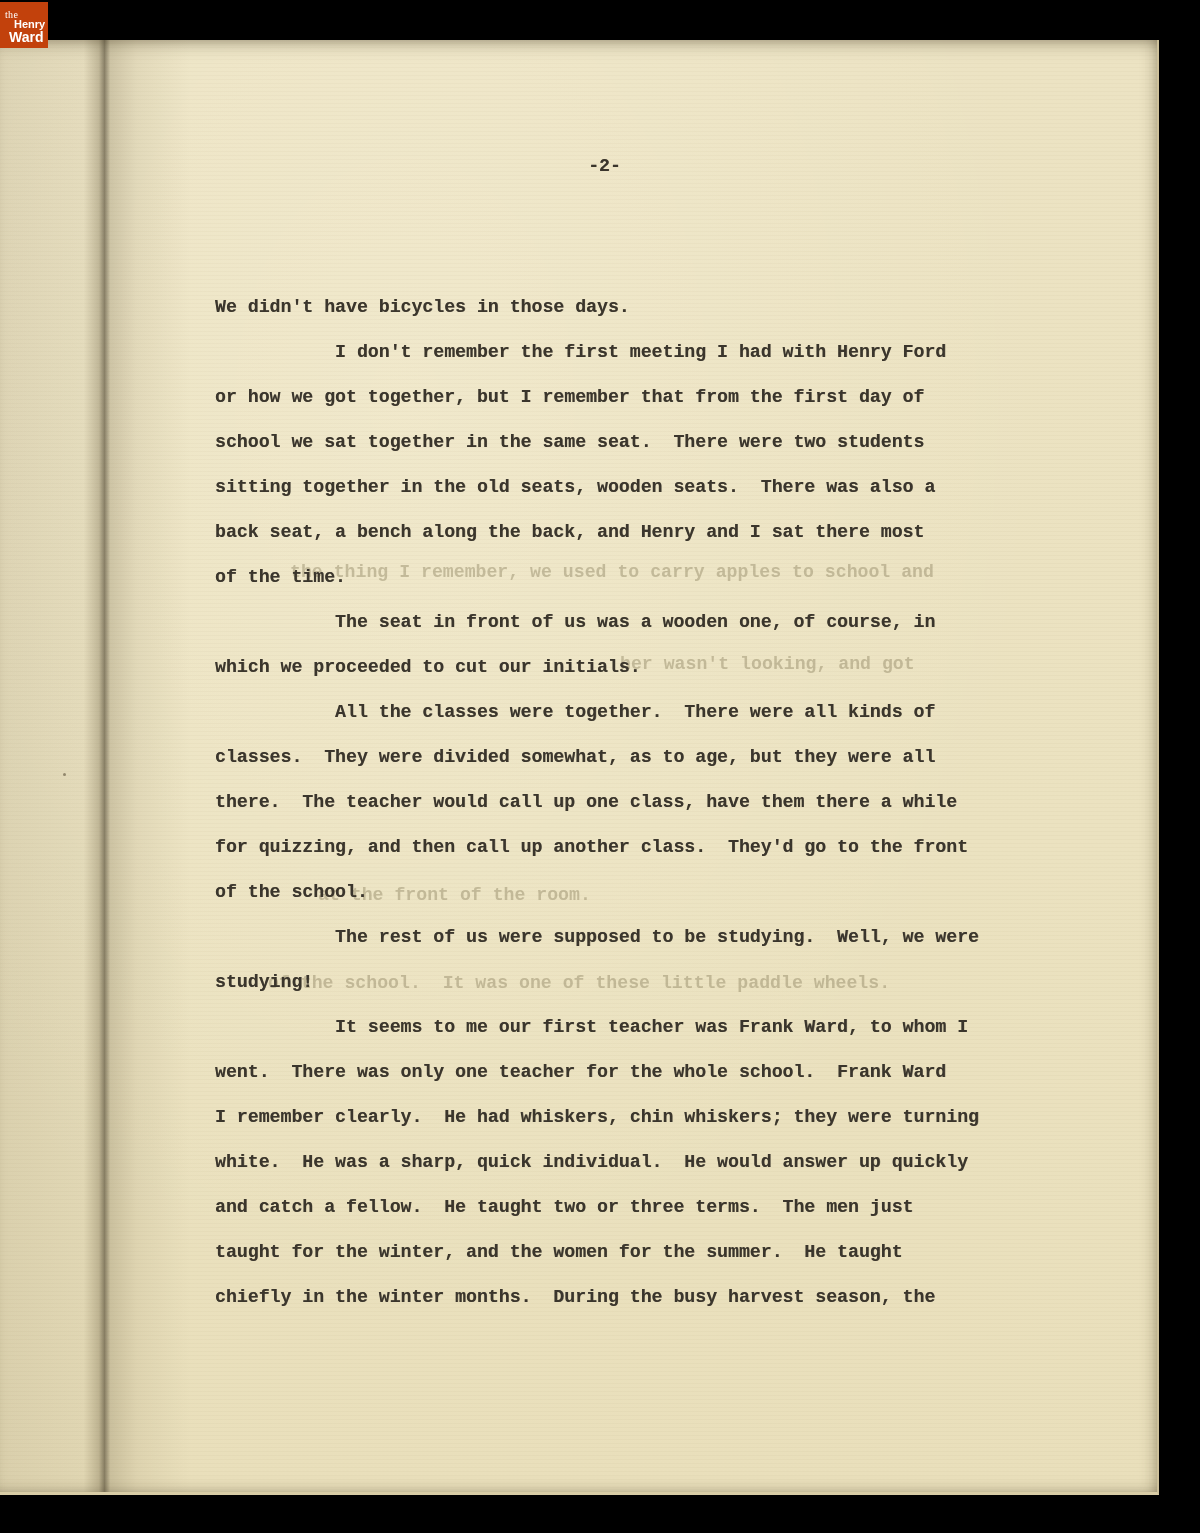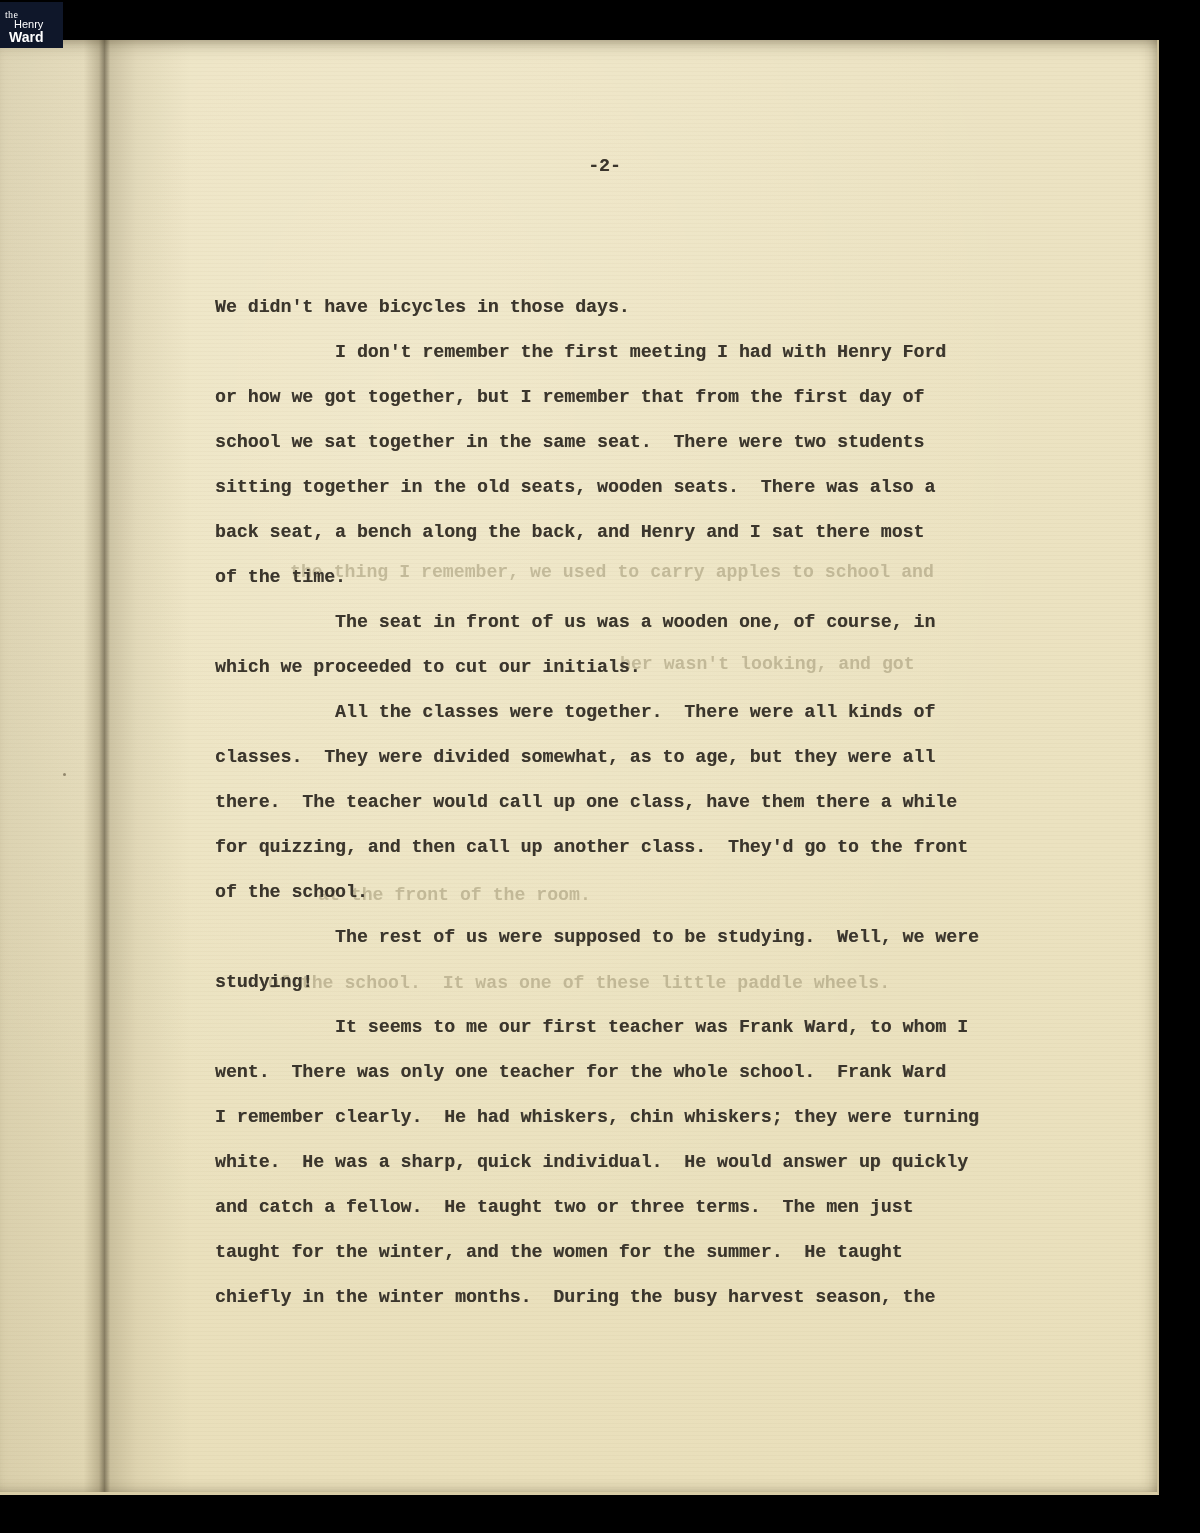--- a/index.html
+++ b/index.html
@@ -57,32 +57,32 @@
     position:absolute;white-space:pre;
     font-size:18.2px;font-weight:bold;color:rgba(125,115,82,0.38);
     filter:blur(0.7px);
   }
   .speck{
     position:absolute;left:63px;top:733px;width:3px;height:3px;border-radius:50%;
     background:rgba(80,70,48,0.55);
   }
   
   .logo{
-    position:absolute;left:0;top:2px;width:63px;height:46px;
-    background:#0f172a;color:#fff;z-index:10;
+    position:absolute;left:0;top:2px;width:48px;height:46px;
+    background:#c2410c;color:#fff;z-index:10;
   }
   .logo-the{
     position:absolute;left:5px;top:7px;
     font-family:"Liberation Serif","DejaVu Serif",serif;
     font-size:10px;font-weight:normal;letter-spacing:0.3px;
   }
   .logo-henry{
     position:absolute;left:14px;top:16px;
     font-family:"Liberation Sans","DejaVu Sans",sans-serif;
-    font-size:11px;font-weight:normal;
+    font-size:11px;font-weight:bold;
   }
   .logo-ford{
     position:absolute;left:9px;top:27px;
     font-family:"Liberation Sans","DejaVu Sans",sans-serif;
     font-size:14px;font-weight:bold;
   }
 </style>
 </head>
 <body>
 

